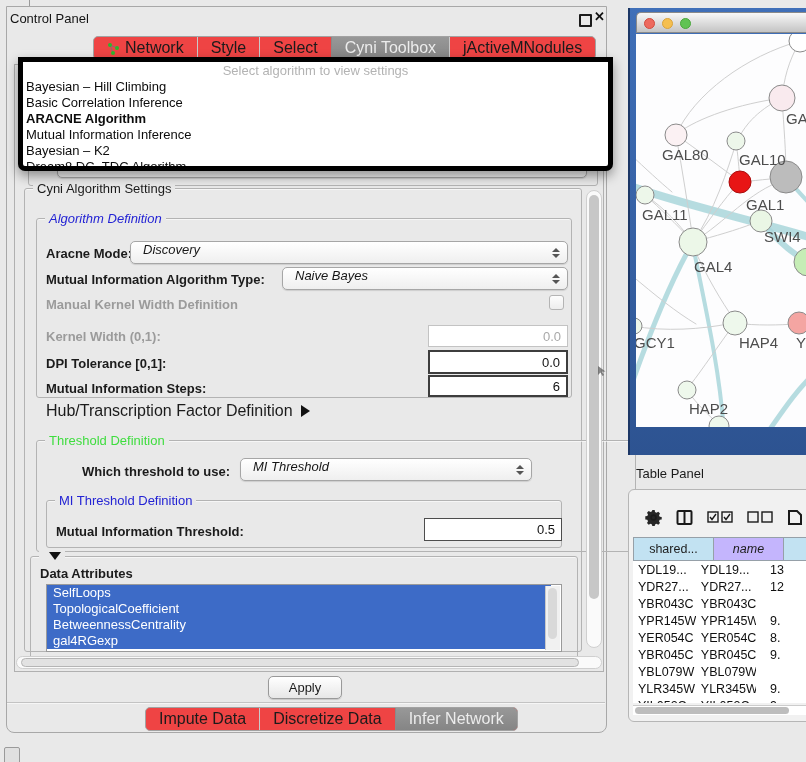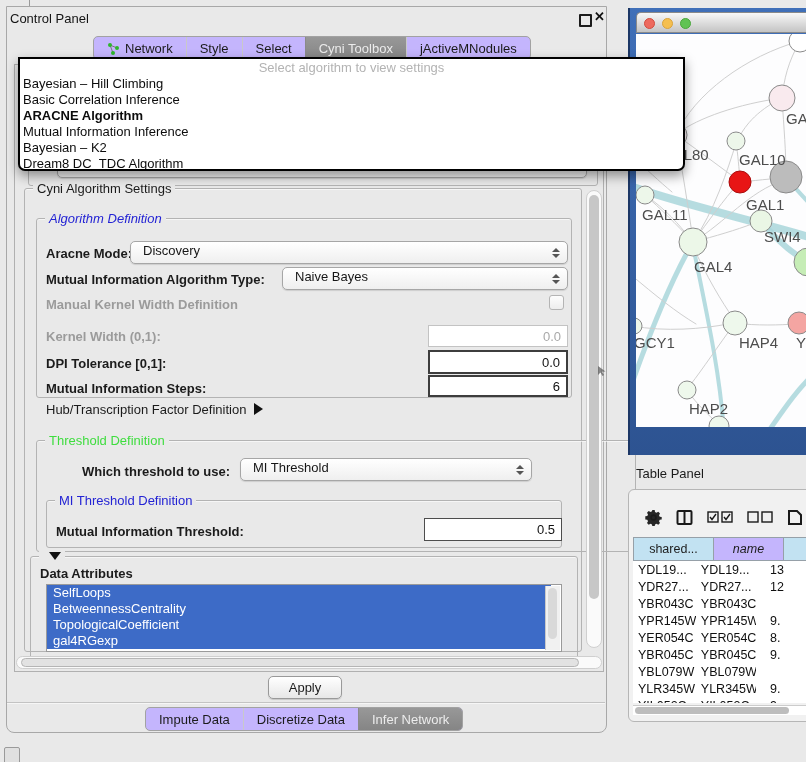--- a/index.html
+++ b/index.html
@@ -6,37 +6,37 @@
   body{width:806px;height:762px;position:relative;overflow:hidden;background:#e9e9e9;
        font-family:"Liberation Sans",sans-serif;-webkit-font-smoothing:antialiased;color:#1b1b1b;}
   .abs{position:absolute;}
   
   .panel{left:6px;top:6px;width:601px;height:727px;background:#e9e9e9;border:1px solid #a8a8a8;
          border-radius:0 0 8px 8px;box-sizing:border-box;}
   .panel-title{left:10px;top:11px;font-size:13px;color:#141414;}
   .float-ic{left:579px;top:14px;width:9px;height:9px;border:2px solid #1b1b1b;border-radius:1px;}
   .close-ic{left:594px;top:9px;font-size:13px;font-weight:700;color:#111;}
   
-  .segbar{display:flex;height:22px;background:#c4b5fd;border:1px solid #a2a2a2;border-radius:5px;
-          overflow:hidden;font-size:13px;align-items:stretch;}
+  .segbar{display:flex;height:22px;background:#ef4444;border:1px solid #a2a2a2;border-radius:5px;
+          overflow:hidden;font-size:16px;align-items:stretch;}
   .seg{display:flex;align-items:center;gap:5px;padding:0 13px;border-left:1px solid #c9c9c9;
        color:#1b1b1b;white-space:nowrap;cursor:default;}
   .seg:first-child{border-left:none;}
   .seg.active{background:linear-gradient(#989898,#858585);color:#ececec;border-left-color:#8a8a8a;}
   
   .scrollpane{left:14px;top:64px;width:590px;height:608px;border:1px solid #b0b0b0;background:#e9e9e9;box-sizing:border-box;}
   .group{border:1px solid #b3b3b3;border-radius:3px;box-shadow:inset 0 1px 0 rgba(255,255,255,.6);box-sizing:border-box;}
   .gtitle{position:absolute;top:-8px;left:8px;background:#e9e9e9;padding:0 4px;font-size:13px;white-space:nowrap;}
   .gtitle.blue{color:#2323d4;}
   .gtitle.green{color:#3fdd3f;}
   .lbl{position:absolute;font-size:13px;font-weight:700;color:#1b1b1b;white-space:nowrap;}
   .lbl.dis{color:#9b9b9b;}
   .combo{position:absolute;border:1px solid #a6a6a6;border-radius:5px;background:linear-gradient(#ffffff,#efefef);
-         font-size:13px;display:flex;align-items:center;padding:0 22px 4px 12px;box-sizing:border-box;color:#161616;
-         box-shadow:0 1px 1px rgba(0,0,0,.12);}
+         font-size:13px;display:flex;padding:0 22px 4px 12px;box-sizing:border-box;color:#161616;
+         box-shadow:0 1px 1px rgba(0,0,0,.12);font-style:italic;}
   .arrows{position:absolute;right:7px;top:50%;transform:translateY(-50%);display:flex;flex-direction:column;gap:2px;}
   .arrows i{width:0;height:0;border-left:4px solid transparent;border-right:4px solid transparent;display:block;}
   .arrows i.up{border-bottom:4px solid #555;}
   .arrows i.dn{border-top:4px solid #555;}
   .ninput{position:absolute;background:#fff;font-size:13px;display:flex;align-items:center;
           justify-content:flex-end;padding-right:6px;box-sizing:border-box;color:#111;}
   .ninput.lite{border:1px solid #c3c3c3;color:#a9a9a9;}
   .ninput.dark{border:2px solid #3d3d3d;}
   .checkbox{position:absolute;width:15px;height:15px;border:1px solid #b4b4b4;border-radius:3px;
             background:linear-gradient(#fdfdfd,#ededed);box-sizing:border-box;}
@@ -53,21 +53,21 @@
   
   .vscroll{left:586px;top:190px;width:16px;height:458px;background:#fafafa;border:1px solid #cfcfcf;box-sizing:border-box;border-radius:8px;}
   .vscroll .thumb{position:absolute;left:2px;top:4px;width:10px;height:404px;background:#c7c7c7;border-radius:6px;}
   .hscroll{left:16px;top:656px;width:586px;height:13px;background:#fafafa;border:1px solid #cfcfcf;box-sizing:border-box;border-radius:7px;}
   .hscroll .thumb{position:absolute;left:4px;top:1px;width:558px;height:9px;background:#e2e2e2;border:1px solid #b5b5b5;border-radius:5px;box-sizing:border-box;}
   .apply-btn{left:268px;top:676px;width:72px;height:21px;border:1px solid #999;border-radius:5px;
              background:linear-gradient(#ffffff,#e7e7e7);font-size:13px;display:flex;align-items:center;justify-content:center;
              box-shadow:0 1px 1px rgba(0,0,0,.15);}
   .divider{left:7px;top:702px;width:598px;height:0;border-top:1px solid #c3c3c3;border-bottom:1px solid #f6f6f6;}
   
-  .popup{left:18px;top:57px;width:667px;height:114px;background:#fff;border:2px solid #000000;
+  .popup{left:18px;top:57px;width:595px;height:114px;background:#fff;border:5px solid #000000;
          border-radius:0 0 7px 7px;box-shadow:0 5px 12px rgba(0,0,0,.4);z-index:50;overflow:hidden;box-sizing:border-box;}
   .pop-ph{height:17px;line-height:17px;text-align:center;color:#b3b3b3;font-size:13px;}
   .pop-item{height:16px;line-height:16px;padding-left:3px;font-size:13px;color:#0c0c0c;}
   .pop-item.bold{font-weight:700;}
   
   .frag-group{left:28px;top:73px;width:570px;height:113px;}
   .frag-combo1{left:60px;top:100px;width:532px;height:30px;border:1px solid #a8a8a8;border-radius:6px;background:#fff;}
   .frag-stepper{left:572px;top:102px;width:18px;height:25px;border:2px solid #5ea5e8;border-radius:6px;background:#fdfdfd;
                 box-shadow:0 0 3px #86b9ec;box-sizing:border-box;}
   .frag-combo2{left:57px;top:152px;width:530px;height:26px;}
@@ -187,21 +187,21 @@
 <div class="abs lbl" style="left:46px;top:356px;">DPI Tolerance [0,1]:</div>
 <div class="abs ninput dark" style="left:428px;top:350px;width:140px;height:24px;">
   <span>0.0</span>
 </div>
 
 <div class="abs lbl" style="left:46px;top:381px;">Mutual Information Steps:</div>
 <div class="abs ninput dark" style="left:428px;top:375px;width:140px;height:22px;">
   <span>6</span>
 </div>
 
-<div class="abs" style="left:46px;top:402px;font-size:13px;">
+<div class="abs" style="left:46px;top:402px;font-size:16px;">
   <span>Hub/Transcription Factor Definition</span><span class="tri-right"></span>
 </div>
 
 <div class="abs group" style="left:36px;top:440px;width:600px;height:112px;">
   <span class="gtitle green">Threshold Definition</span>
 </div>
 
 <div class="abs lbl" style="left:82px;top:464px;">Which threshold to use:</div>
 <div class="abs combo" style="left:240px;top:458px;width:292px;height:23px;">
   <span>MI Threshold</span>
@@ -219,22 +219,22 @@
   <span>0.5</span>
 </div>
 
 <div class="abs group" style="left:30px;top:556px;width:548px;height:112px;">
   <span class="gtitle"><span class="tri-down"></span></span>
 </div>
 <div class="abs lbl" style="left:40px;top:566px;">Data Attributes</div>
 <div class="abs srclist" style="left:46px;top:584px;width:516px;height:68px;">
   <div id="src-items">
       <div class="srcitem sel">SelfLoops</div>
+      <div class="srcitem sel">TopologicalCoefficient</div>
       <div class="srcitem sel">BetweennessCentrality</div>
-      <div class="srcitem sel">TopologicalCoefficient</div>
       <div class="srcitem sel">gal4RGexp</div>
     </div>
   <div class="list-vscroll">
       <div class="thumb"></div>
     </div>
 </div>
 
 <div class="abs vscroll">
     <div class="thumb"></div>
   </div>

